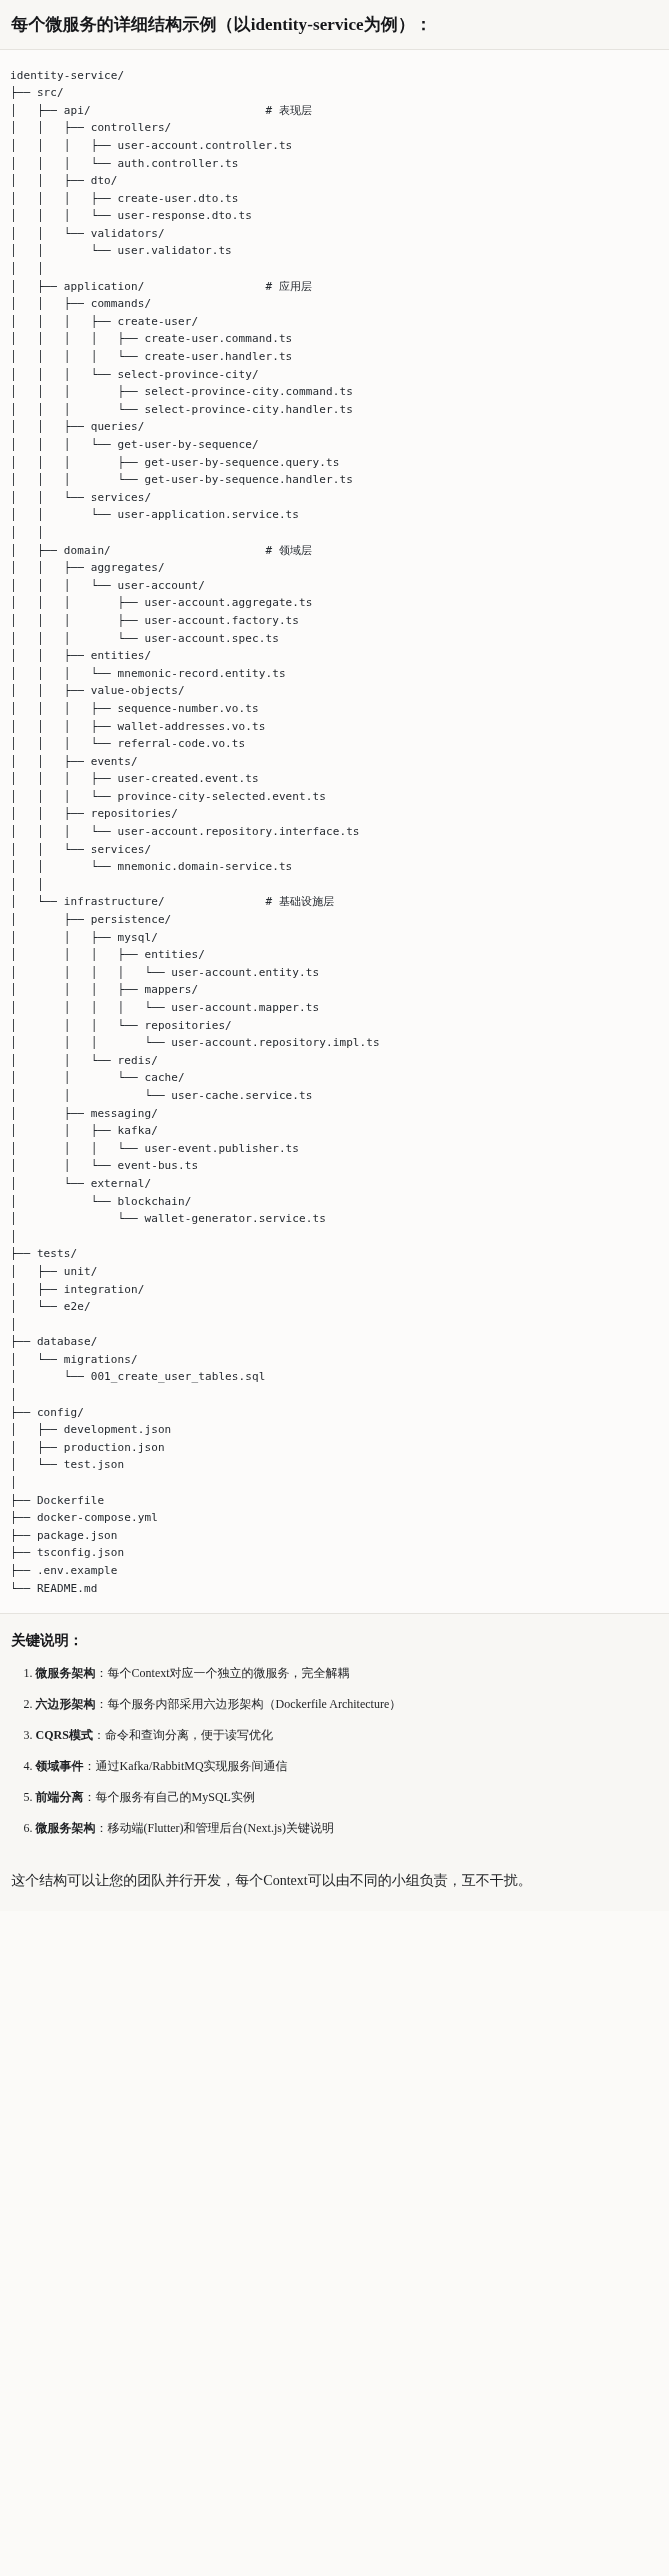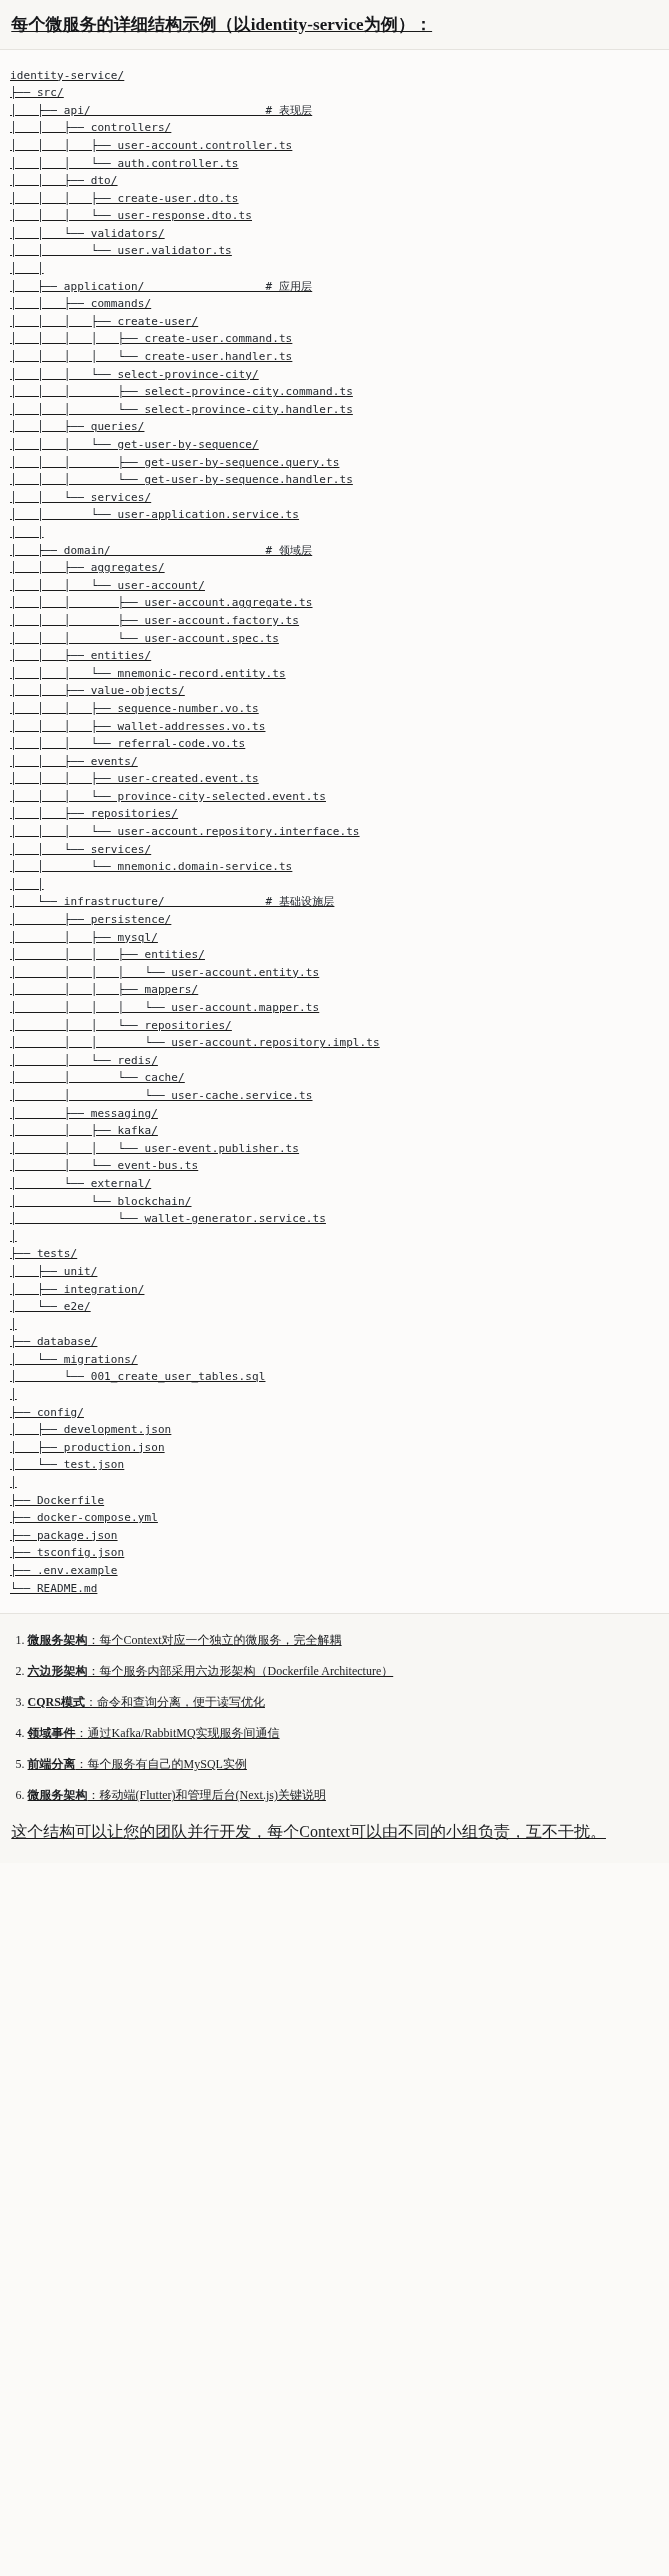--- a/index.html
+++ b/index.html
@@ -11,21 +11,20 @@
   body {
     width: 669px;
     font-family: "Liberation Sans", "DejaVu Sans", sans-serif;
     color: #1a1a1a;
     -webkit-font-smoothing: antialiased;
   }
   .page {
     width: 669px;
     box-sizing: border-box;
     background: #fbfaf8;
-    text-decoration: underline;
   }
 
   
   .doc-heading {
     padding: 13.8px 11.3px 12.5px 11.3px;
     background: #f8f7f4;
     border-bottom: 0.6px solid #e5e3de;
   }
   .doc-heading h1 {
     margin: 0;
@@ -60,37 +59,37 @@
     background: #f8f7f4;
   }
   .notes h2 {
     margin: 0 0 13.8px 0;
     font-size: 14.4px;
     font-weight: 700;
     color: #16171a;
     font-family: "Liberation Serif", "DejaVu Serif", serif;
   }
   ol.note-list {
-    margin: 0;
+    margin: 8px;
     padding: 0 0 0 16.3px;
     list-style: decimal;
     font-family: "Liberation Serif", "DejaVu Serif", serif;
   }
   ol.note-list li {
     font-size: 12px;
     line-height: 1.55;
     margin-bottom: 12.5px;
     color: #1d1f22;
   }
   ol.note-list li .term {
     font-weight: 700;
   }
   .closing {
-    margin: 14px 0 0 0;
-    font-size: 16px;
+    margin: 32px 0 0 0;
+    font-size: 14px;
     line-height: 1.6;
     color: #1d1f22;
     font-family: "Liberation Serif", "DejaVu Serif", serif;
   }
 </style>
 </head>
 <body>
 
 <div class="page">
 
@@ -182,20 +181,21 @@
 │
 ├── Dockerfile
 ├── docker-compose.yml
 ├── package.json
 ├── tsconfig.json
 ├── .env.example
 └── README.md</pre>
   </section>
 
   <section class="notes">
+    <h2>关键说明：</h2>
     <ol class="note-list">
       <li>
         <span class="term">微服务架构</span><span>：每个Context对应一个独立的微服务，完全解耦</span>
       </li>
       <li>
         <span class="term">六边形架构</span><span>：每个服务内部采用六边形架构（Dockerfile Architecture）</span>
       </li>
       <li>
         <span class="term">CQRS模式</span><span>：命令和查询分离，便于读写优化</span>
       </li>

